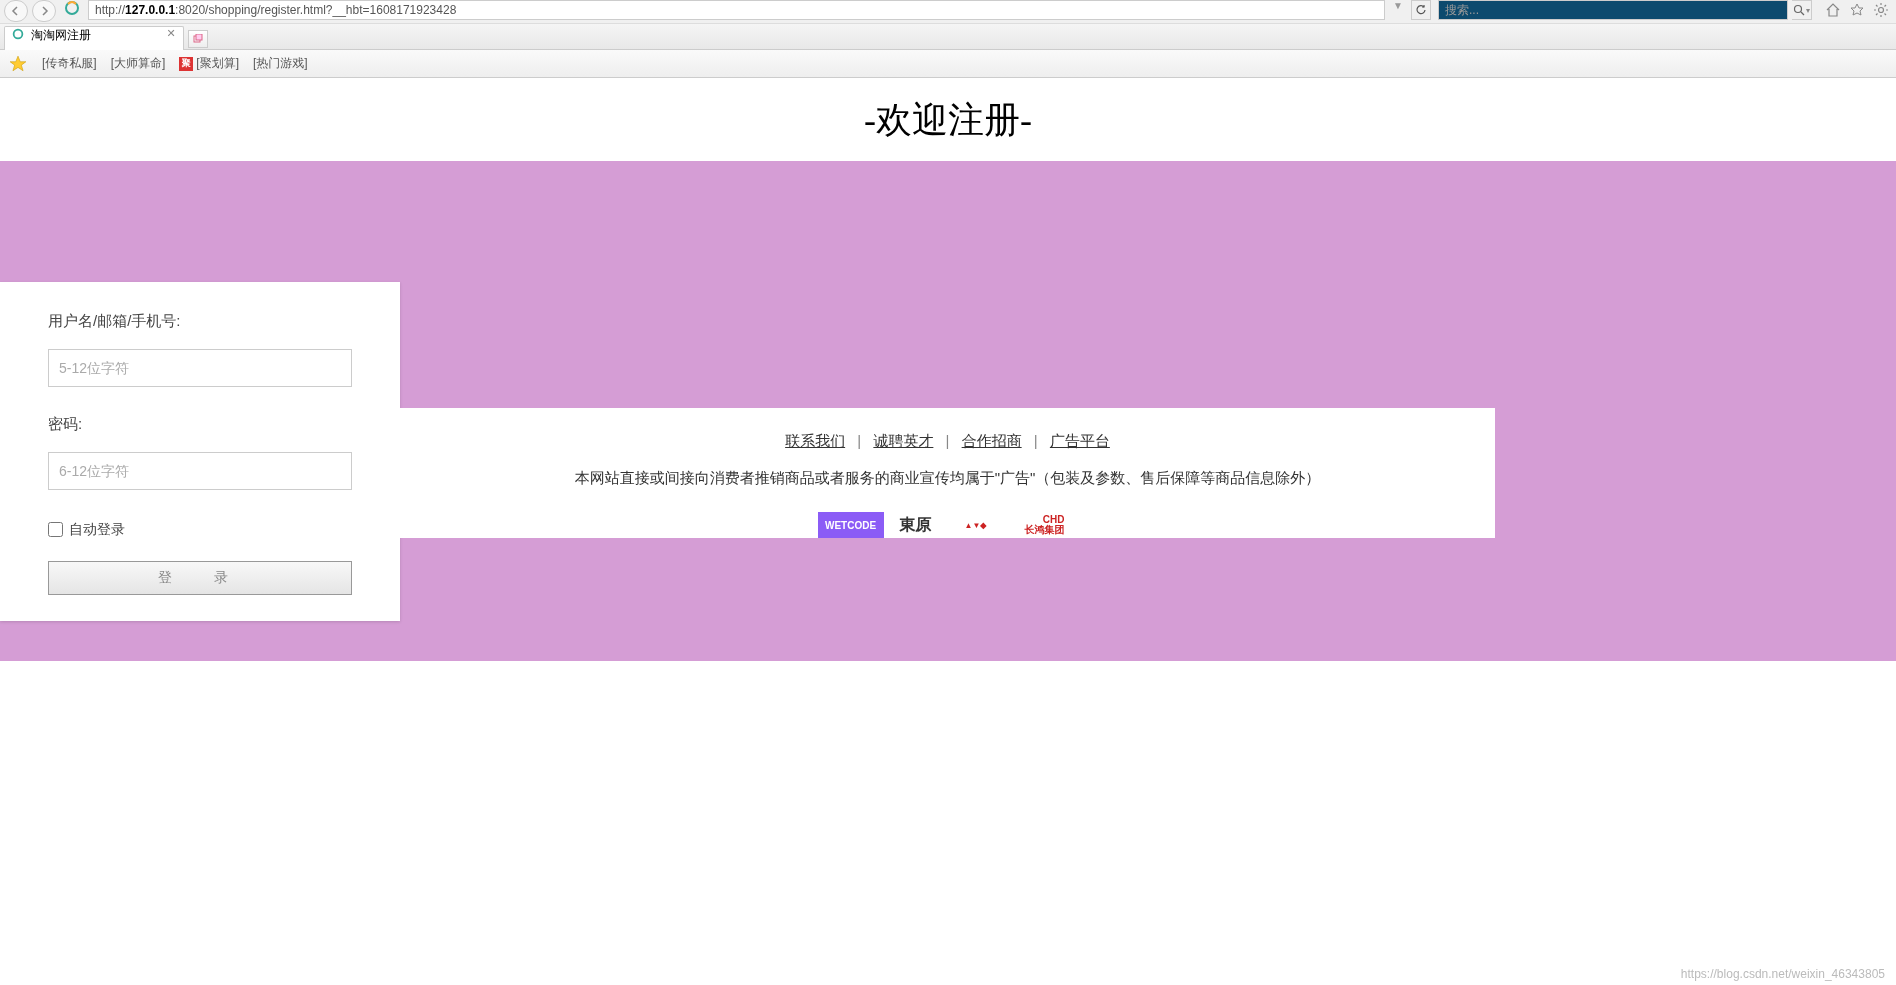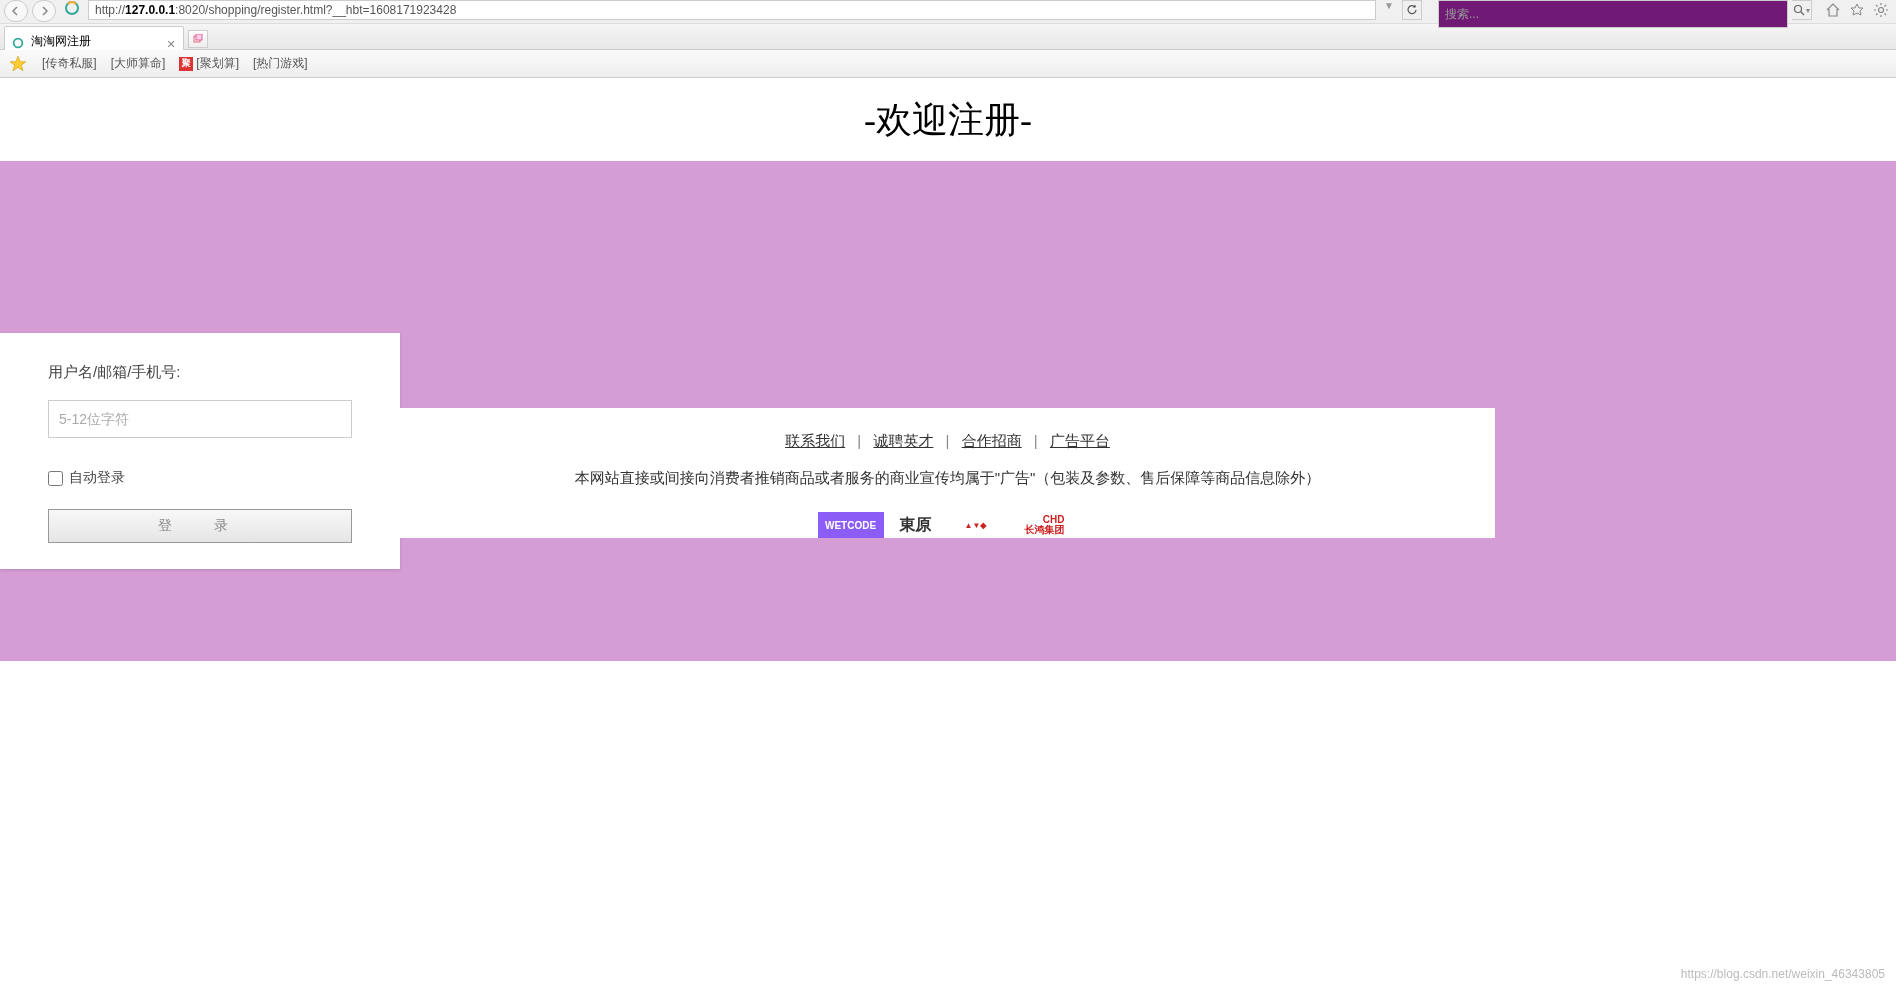--- a/index.html
+++ b/index.html
@@ -6,28 +6,28 @@
     body { font-family: "Microsoft YaHei", Arial, sans-serif; background: #fff; overflow: hidden; }
     
     
     .browser-toolbar { height: 24px; background: #f0f0f0; border-bottom: 1px solid #ddd; display: flex; padding: 0 4px; gap: 4px; }
     .nav-btn { width: 24px; height: 22px; border: 1px solid #ccc; border-radius: 12px; background: #f8f8f8; display: flex; align-items: center; justify-content: center; color: #999; font-size: 12px; cursor: pointer; }
     .nav-btn svg { width: 10px; height: 10px; }
     .ie-icon { width: 16px; height: 16px; margin: 0 4px; }
     .address-bar { flex: 1; height: 20px; border: 1px solid #ccc; background: #fff; font-size: 12px; padding: 0 6px; display: flex; align-items: center; color: #555; }
     .address-bar .highlight { color: #000; font-weight: bold; }
     .refresh-btn { width: 20px; height: 20px; border: 1px solid #ccc; display: flex; align-items: center; justify-content: center; color: #666; font-size: 11px; cursor: pointer; margin-left: 4px; }
-    .search-bar { width: 350px; height: 28px; border: 1px solid #ccc; background: #701a75; font-size: 12px; padding: 0 6px; color: #999; display: flex; align-items: center; margin-left: 12px; }
+    .search-bar { width: 350px; height: 20px; border: 1px solid #ccc; background: #0c4a6e; font-size: 12px; padding: 0 6px; color: #999; display: flex; align-items: center; margin-left: 3px; }
     .search-icon-wrap { width: 20px; height: 20px; border: 1px solid #ccc; border-left: none; display: flex; align-items: center; justify-content: center; cursor: pointer; }
     .chrome-icons { display: flex; gap: 2px; margin-left: 6px; }
     .chrome-icon-btn { width: 22px; height: 20px; display: flex; align-items: center; justify-content: center; color: #888; cursor: pointer; }
     
     
     .tab-bar { height: 26px; background: linear-gradient(#f5f5f5, #e8e8e8); border-bottom: 1px solid #ccc; display: flex; align-items: flex-end; padding-left: 4px; }
-    .tab { height: 24px; min-width: 180px; background: #fff; border: 1px solid #ccc; border-bottom: none; border-radius: 2px 2px 0 0; display: flex; align-items: flex-end; padding: 0 6px; font-size: 12px; gap: 6px; margin-bottom: -1px; }
+    .tab { height: 24px; min-width: 180px; background: #fff; border: 1px solid #ccc; border-bottom: none; border-radius: 2px 2px 0 0; display: flex; align-items: flex-start; padding: 0 6px; font-size: 12px; gap: 6px; margin-bottom: -1px; }
     .tab-close { width: 12px; height: 12px; color: #888; cursor: pointer; margin-left: auto; font-size: 11px; display: flex; align-items: center; justify-content: center; }
     .new-tab { width: 20px; height: 18px; border: 1px solid #ccc; background: linear-gradient(#fff, #eee); margin-left: 4px; margin-bottom: 1px; cursor: pointer; display: flex; align-items: center; justify-content: center; font-size: 10px; color: #d68; }
     
     
     .bookmark-bar { height: 28px; background: linear-gradient(#fafafa, #eee); border-bottom: 1px solid #ccc; display: flex; align-items: center; padding: 0 8px; gap: 14px; font-size: 12px; }
     .bookmark-star { width: 20px; height: 20px; display: flex; align-items: center; justify-content: center; }
     .bookmark-item { color: #555; cursor: pointer; display: flex; align-items: center; gap: 3px; }
     .bookmark-badge { background: #d33; color: #fff; font-size: 9px; width: 14px; height: 14px; display: inline-flex; align-items: center; justify-content: center; font-weight: bold; }
     
     
@@ -155,20 +155,24 @@
   <div class="title-section">
     <h1>-欢迎注册-</h1>
   </div>
 
   <div class="purple-section">
     <div class="form-card">
       <div class="form-group">
         <label class="form-label">用户名/邮箱/手机号:</label>
         <input class="form-input" type="text" placeholder="5-12位字符" style="">
       </div>
+      <div class="form-group">
+        <label class="form-label">密码:</label>
+        <input class="form-input" type="password" placeholder="6-12位字符" style="">
+      </div>
       <label class="checkbox-row">
         <input type="checkbox" style="">
         <span>自动登录</span>
       </label>
       <button class="login-btn">登　录</button>
     </div>
 
     <div class="footer">
       <div class="footer-links">
         <a>联系我们</a>

